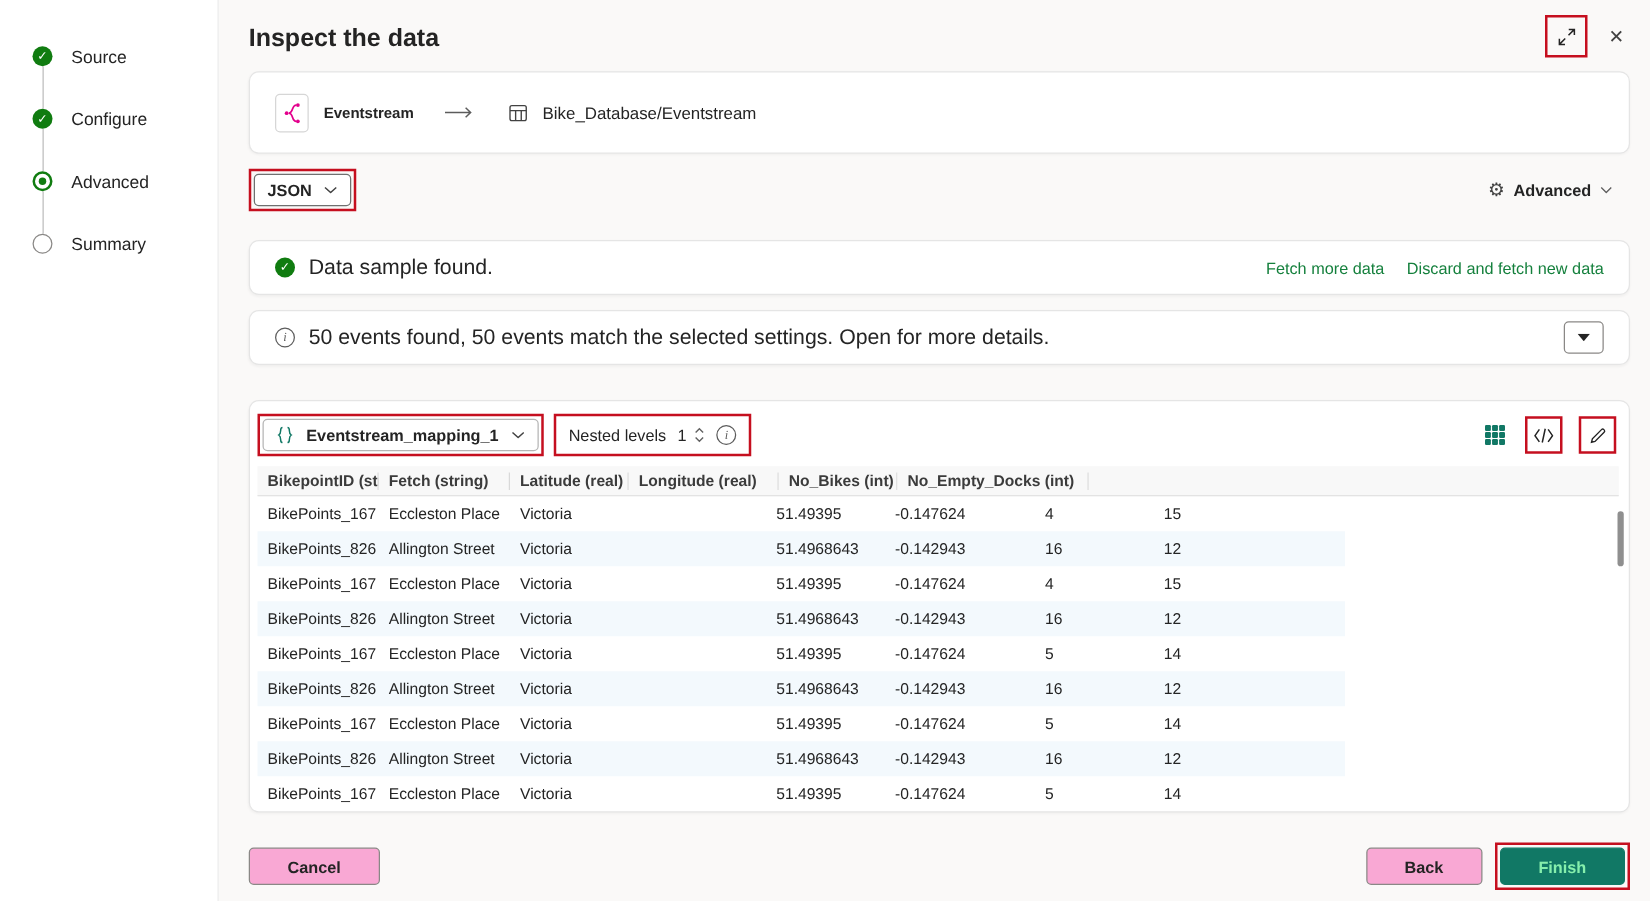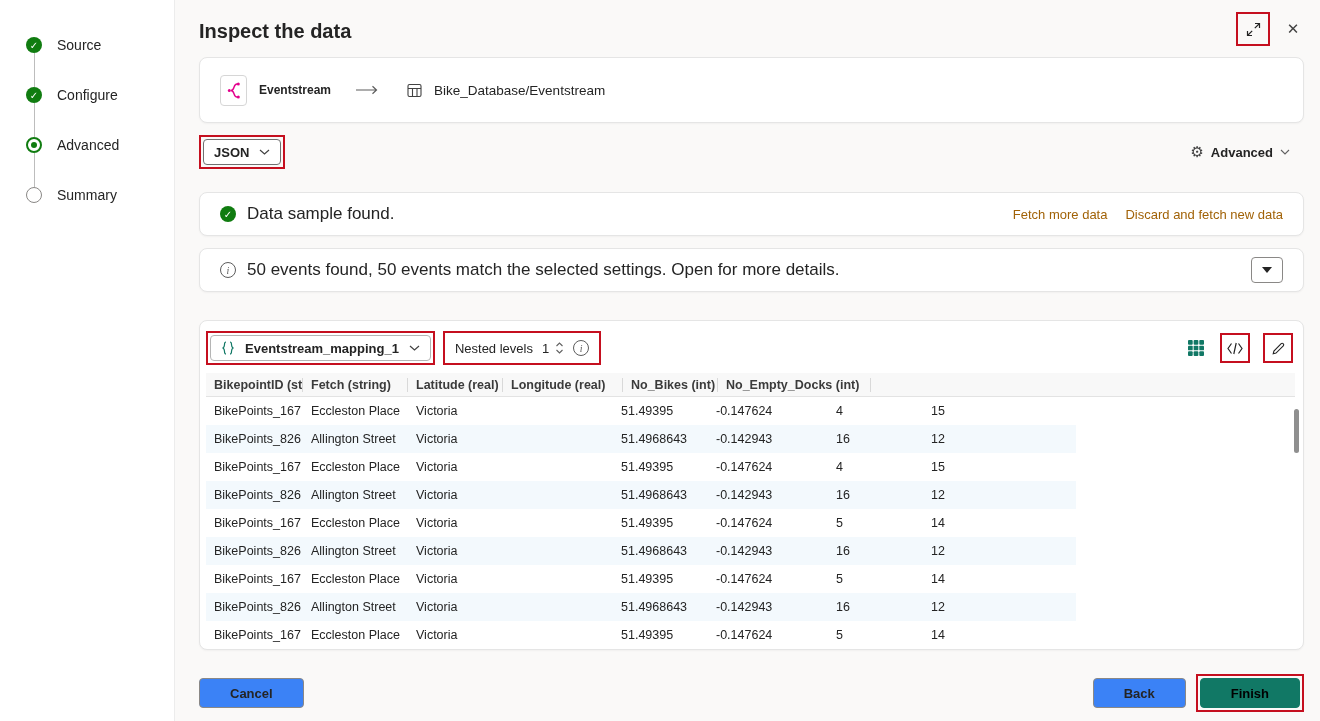--- a/index.html
+++ b/index.html
@@ -40,21 +40,21 @@
   .advanced { display:flex; align-items:center; gap:7px; font-weight:700; cursor:pointer; margin-right:14px; }
   .gear { font-size:15px; color:#424242; font-weight:400; }
 
   .banner { height:44px; display:flex; align-items:center; padding:0 20px; gap:11px; }
   .banner-1 { margin-top:23px; }
   .banner-2 { margin-top:12px; }
   .check-circle { width:16px; height:16px; border-radius:50%; background:#107c10; color:#fff; font-size:10px; display:flex; align-items:center; justify-content:center; flex-shrink:0; }
   .info-circle { width:16px; height:16px; border-radius:50%; border:1.4px solid #5c5c5c; color:#5c5c5c; font-size:10px; font-style:italic; font-family:"Liberation Serif",serif; display:flex; align-items:center; justify-content:center; flex-shrink:0; cursor:default; }
   .banner-msg { font-size:17px; }
   .banner-links { margin-left:auto; display:flex; gap:18px; }
-  .link { color:#a16207; font-size:13px; cursor:pointer; }
+  .link { color:#15803d; font-size:13px; cursor:pointer; }
   .expander-btn { margin-left:auto; width:32px; height:26px; border:1px solid #8a8886; border-radius:4px; background:#fff; display:flex; align-items:center; justify-content:center; cursor:pointer; }
 
   
   .table-card { margin-top:28px; height:330px; overflow:hidden; position:relative; padding:10px 8px 0 6px; }
   .toolbar { display:flex; padding:0 2px 8px 0; }
   .mapping-dd { border-color:#b5b5b5; }
   .nested { display:flex; align-items:center; gap:9px; padding:0 8px; height:26px; font-size:13px; background:#fff; }
   .nested-val { font-size:13px; }
   .spin { display:flex; align-items:center; gap:6px; cursor:pointer; }
   .toolbar-right { margin-left:auto; display:flex; align-items:center; gap:13px; }
@@ -66,22 +66,22 @@
   .trow { display:flex; height:28px; align-items:center; width:870px; cursor:default; }
   .trow.alt { background:#f3f9fd; }
   .tcell { padding:0 8px; font-size:12.5px; white-space:nowrap; overflow:hidden; }
   .c0{width:97px;} .c1{width:105px;} .c2{width:205px;} .c3{width:95px;} .c4{width:120px;} .c5{width:95px;} .c6{width:153px;}
 
   .scroll-track { position:absolute; right:2px; top:58px; bottom:6px; width:8px; }
   .scroll-thumb { position:absolute; top:30px; left:1px; width:5px; height:44px; border-radius:3px; background:#8f8f8f; }
 
   
   .footer { margin-top:auto; display:flex; align-items:center; }
-  .btn { height:30px; border-radius:4px; border:1px solid #8a8886; background:#3b82f6; font-size:13px; font-weight:600; color:#242424; padding:0 30px; cursor:pointer; font-family:inherit; }
-  .btn.primary { background:#117865; border-color:#117865; color:#000000; }
+  .btn { height:30px; border-radius:4px; border:1px solid #8a8886; background:#f9a8d4; font-size:13px; font-weight:600; color:#242424; padding:0 30px; cursor:pointer; font-family:inherit; }
+  .btn.primary { background:#117865; border-color:#117865; color:#86efac; }
   .footer-right { margin-left:auto; display:flex; align-items:center; gap:10px; }
 
   svg { display:block; }
 </style>
 </head>
 <body>
 
 <aside class="sidebar">
   <nav class="steps">
       <div class="step has-line">

